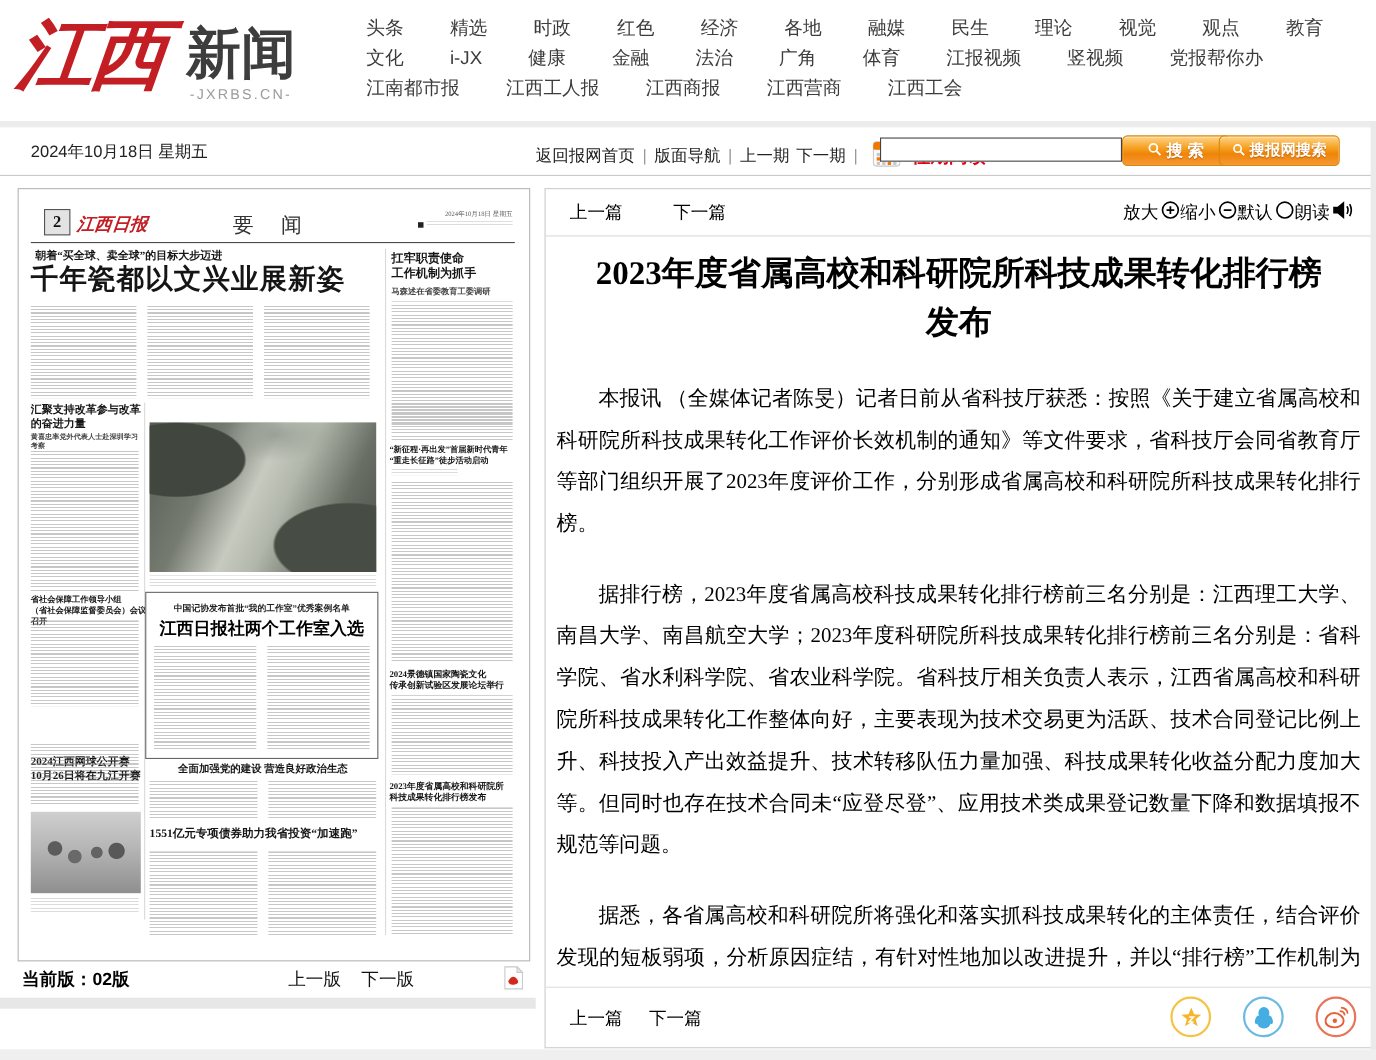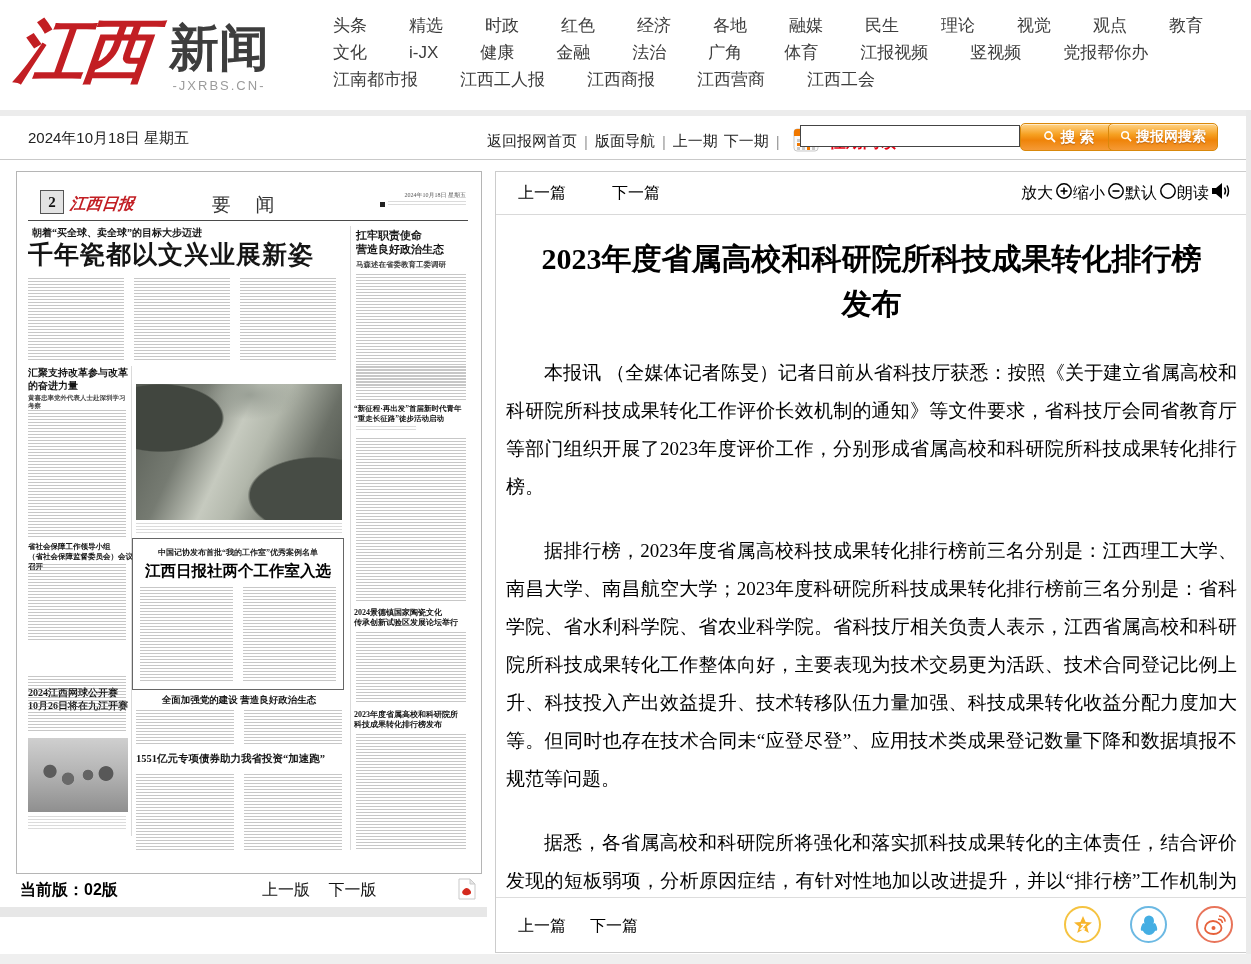--- a/index.html
+++ b/index.html
@@ -93,21 +93,21 @@
   
   .article-box{position:absolute;left:495px;top:171px;width:751px;height:780px;
     border:1px solid #ccc;background:#fff;}
   .art-toolbar{position:absolute;left:0;right:0;top:0;height:42px;border-bottom:1px solid #d9d9d9;}
   .art-toolbar .left-links{position:absolute;left:22px;top:11px;display:flex;gap:46px;
     font-size:16px;color:#000;}
   .art-toolbar .right-ctrls{position:absolute;right:16px;top:10px;display:flex;
     align-items:center;font-size:16px;color:#000;}
   .ctrl{display:inline-flex;align-items:center;gap:2px;cursor:pointer;}
   .art-main{position:absolute;left:0;right:0;top:42px;height:682px;overflow:hidden;}
-  .art-title{margin:22px 28px 0;text-align:center;font-weight:bold;font-size:30px;
+  .art-title{margin:12px 28px 0;text-align:center;font-weight:bold;font-size:30px;
     line-height:45px;color:#000;font-family:"Liberation Serif","DejaVu Serif",serif;}
   .art-title span{display:block;}
   .art-body{margin:28px 10px 0;}
   .art-body p{font-size:19px;line-height:38px;margin:0 0 26px;text-align:justify;
     text-indent:2em;color:#000;font-family:"Liberation Serif","DejaVu Serif",serif;}
   .art-footer{position:absolute;left:0;right:0;bottom:0;height:54px;border-top:1px solid #ddd;}
   .art-footer .left-links{position:absolute;left:22px;top:18px;display:flex;gap:24px;
     font-size:16px;color:#000;}
   .share-row{position:absolute;right:14px;top:8px;display:flex;gap:29px;align-items:center;}
   .share-circle{width:37px;height:37px;border-radius:50%;display:flex;align-items:center;
@@ -233,32 +233,32 @@
     <div class="np-vline" style="left:322px;top:44px;height:624px;"></div>
 
     <div class="np-h" style="left:4px;top:44px;font-size:10px;">朝着“买全球、卖全球”的目标大步迈进</div>
     <div class="np-h" style="left:0;top:57px;width:315px;font-size:25px;letter-spacing:1px;">千年瓷都以文兴业展新姿</div>
     <div class="sim" style="left:0;top:96px;width:96px;height:84px;"></div>
     <div class="sim" style="left:106px;top:96px;width:96px;height:84px;"></div>
     <div class="sim" style="left:212px;top:96px;width:96px;height:84px;"></div>
 
     <div class="np-h" style="left:328px;top:46px;font-size:11px;">
       <div>扛牢职责使命</div>
-        <div>营造良好政治生态</div>
+        <div>工作机制为抓手</div>
     </div>
     <div class="np-h" style="left:328px;top:78px;font-size:7.5px;color:#444;">马森述在省委教育工委调研</div>
     <div class="sim" style="left:328px;top:92px;width:110px;height:114px;"></div>
 
     <div class="np-h" style="left:0;top:184px;font-size:10px;">
       <div>汇聚支持改革参与改革</div>
         <div>的奋进力量</div>
     </div>
     <div class="np-h" style="left:0;top:212px;width:100px;font-size:6.5px;color:#444;">黄喜忠率党外代表人士赴深圳学习考察</div>
     <div class="sim" style="left:0;top:228px;width:98px;height:128px;"></div>
-    <div class="np-h" style="left:0;top:360px;width:112px;font-size:7.5px;">
+    <div class="np-h" style="left:0;top:360px;width:112px;font-size:7.5px;font-family:Liberation Mono, monospace;">
       <div>省社会保障工作领导小组</div>
         <div>（省社会保障监督委员会）会议召开</div>
     </div>
     <div class="sim" style="left:0;top:382px;width:98px;height:78px;"></div>
     <div class="np-h" style="left:0;top:464px;font-size:10px;margin-top:40px;">
       <div>2024江西网球公开赛</div>
         <div>10月26日将在九江开赛</div>
     </div>
     <div class="sim" style="left:0;top:494px;width:98px;height:56px;"></div>
     <div class="np-photo-people"></div>

